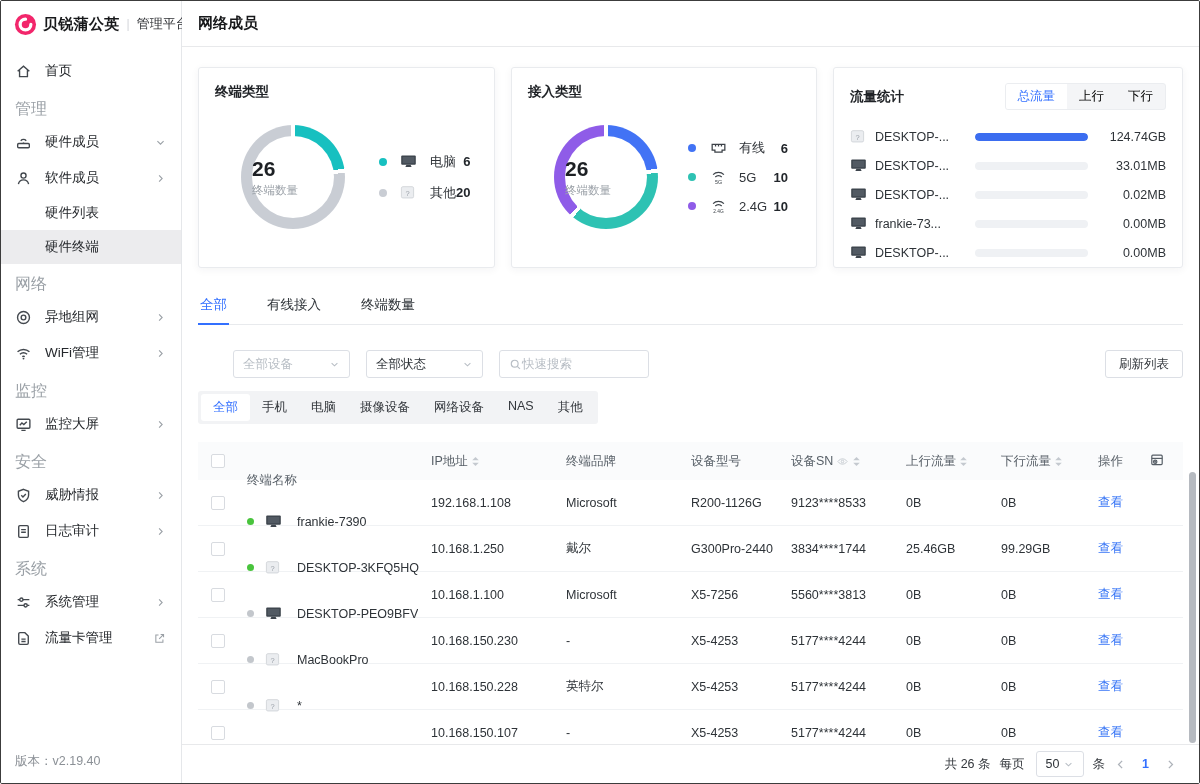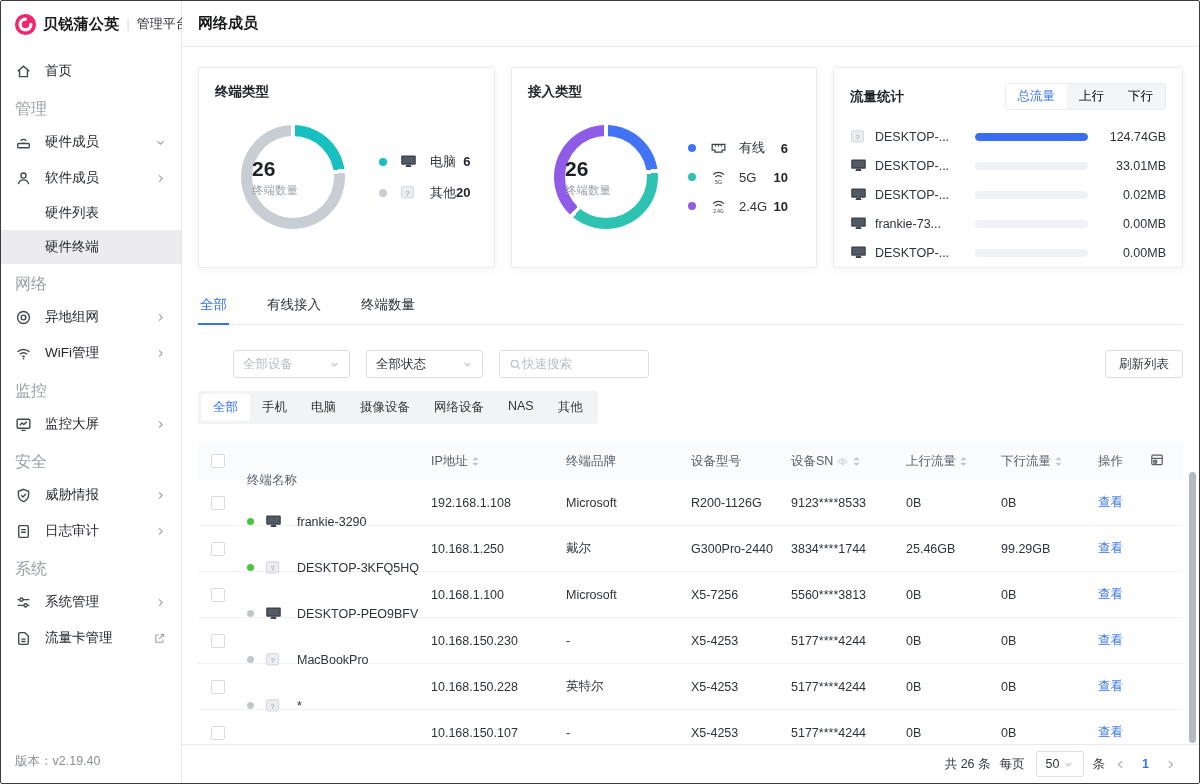--- a/index.html
+++ b/index.html
@@ -591,21 +591,21 @@
               </div>
     <div class="td col-name">
       <span class="status-dot online"></span>
       <span class="row-icon">
                   <svg width="17" height="15" viewBox="0 0 17 15">
                     <rect x="1.2" y="1.5" width="14.6" height="9.2" rx="1" fill="#3d444c"></rect>
                     <rect x="2.6" y="2.9" width="11.8" height="6.4" fill="#525a63"></rect>
                     <path d="M6.4 10.7h4.2l1 2.2H5.4z" fill="#3d444c"></path>
                   </svg>
                 </span>
-      <span class="row-name">frankie-3290</span>
+      <span class="row-name">frankie-7390</span>
     </div>
     <div class="td col-ip">192.168.1.108</div>
     <div class="td col-brand">Microsoft</div>
     <div class="td col-model">R200-1126G</div>
     <div class="td col-sn">9123****8533</div>
     <div class="td col-up">0B</div>
     <div class="td col-down">0B</div>
     <div class="td col-action">
                 <a class="view-link">查看</a>
               </div>

